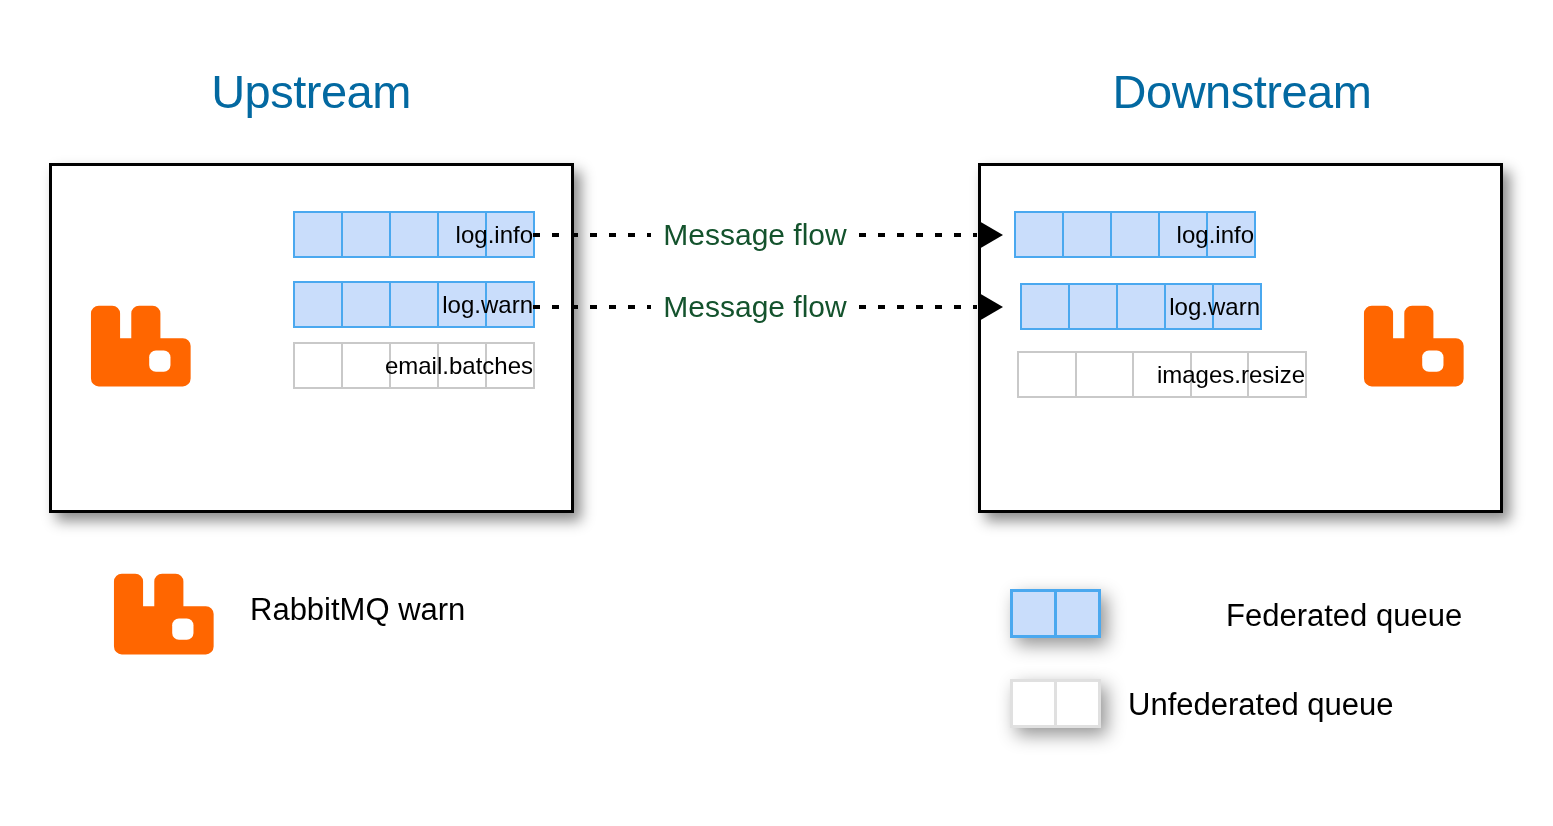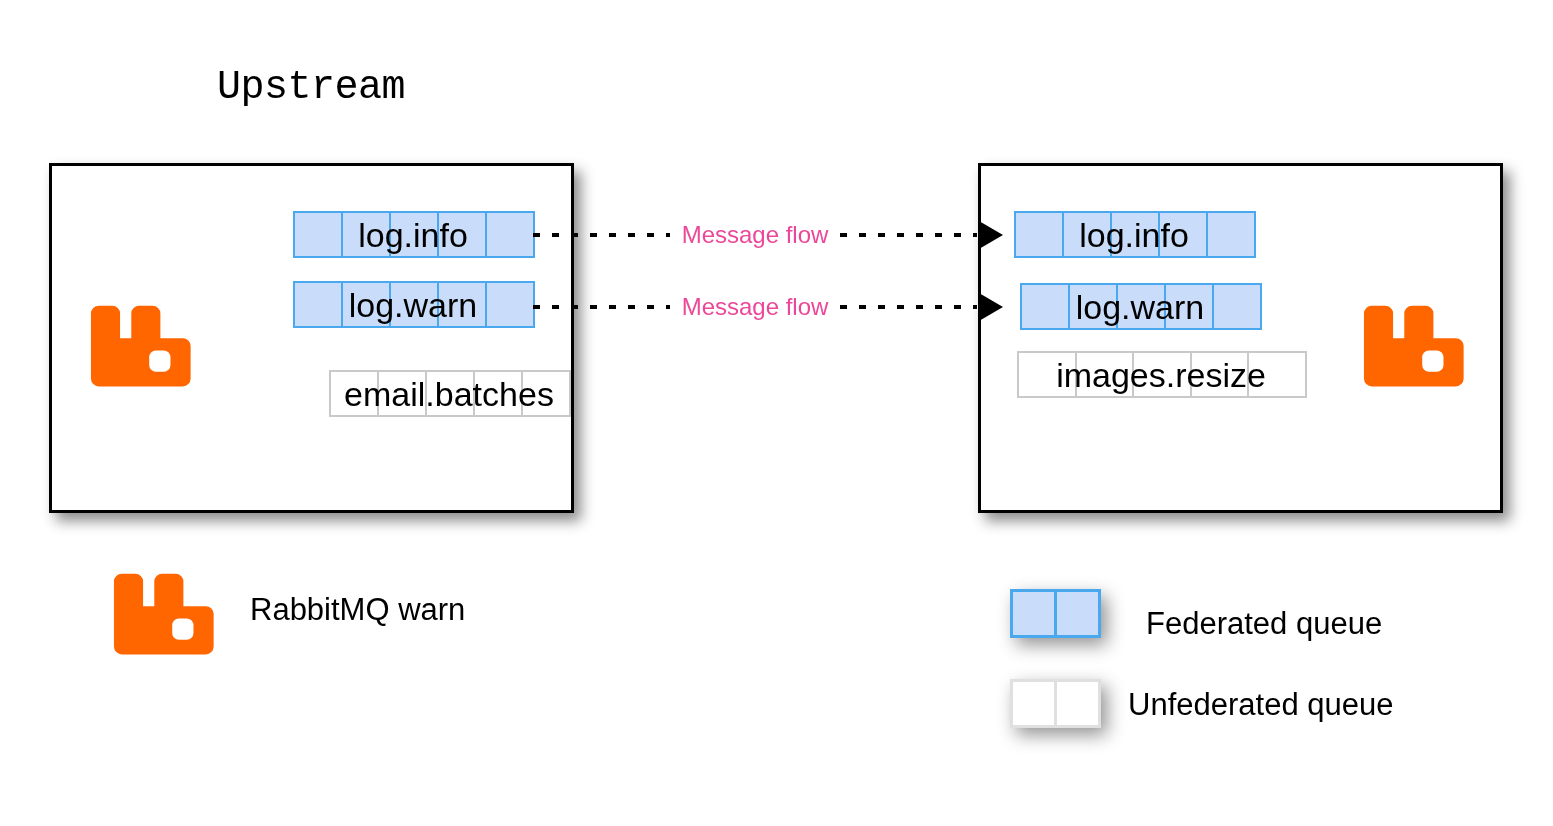--- a/index.html
+++ b/index.html
@@ -12,27 +12,26 @@
     width: 1553px;
     height: 826px;
     background: #ffffff;
     font-family: "Liberation Sans", sans-serif;
     overflow: hidden;
   }
 
   
   .section-title {
     position: absolute;
-    font-size: 40px;
+    font-size: 47px;
     font-weight: 400;
-    color: #000000;
+    color: #0369a1;
     letter-spacing: -0.5px;
     white-space: nowrap;
     line-height: 1;
-    font-family: Liberation Mono, monospace;
   }
   #title-upstream   { left: 0;    top: 68px; width: 622px; text-align: center; }
   #title-downstream { left: 931px; top: 68px; width: 622px; text-align: center; }
 
   
   .node-box {
     position: absolute;
     background: #ffffff;
     border: 3px solid #000000;
     box-shadow: 7px 8px 13px rgba(0,0,0,0.45);
@@ -73,32 +72,32 @@
     margin-right: -2px;
   }
   .queue.unfederated .cell:last-child { margin-right: 0; }
 
   .queue-label {
     position: absolute;
     left: 0;
     top: 50%;
     transform: translateY(-50%);
     width: 100%;
-    text-align: center;
-    font-size: 34px;
+    text-align: right;
+    font-size: 24px;
     color: #000000;
     white-space: nowrap;
     line-height: 1;
     pointer-events: none;
   }
 
   
   #q-up-info  { left: 293px; top: 211px; width: 240px; height: 47px; }
   #q-up-warn  { left: 293px; top: 281px; width: 240px; height: 47px; }
-  #q-up-email { left: 293px; top: 370px; width: 240px; height: 47px; margin-left: 36px; }
+  #q-up-email { left: 293px; top: 342px; width: 240px; height: 47px; }
 
   
   #q-dn-info  { left: 1014px; top: 211px; width: 240px; height: 47px; }
   #q-dn-warn  { left: 1020px; top: 283px; width: 240px; height: 47px; }
   #q-dn-images{ left: 1017px; top: 351px; width: 288px; height: 47px; }
 
   
   .flow-row {
     position: absolute;
     height: 40px;
@@ -113,22 +112,22 @@
     height: 4px;
     background-image: repeating-linear-gradient(
       to right,
       #000000 0px, #000000 7px,
       rgba(0,0,0,0) 7px, rgba(0,0,0,0) 19px
     );
   }
   .flow-text {
     flex: 0 0 auto;
     padding: 0 12px;
-    font-size: 24px;
-    color: #ec4899;
+    font-size: 30px;
+    color: #14532d;
     white-space: nowrap;
     line-height: 1;
   }
   .flow-arrow {
     flex: 0 0 auto;
     width: 0;
     height: 0;
     margin-left: 2px;
     border-top: 14px solid transparent;
     border-bottom: 14px solid transparent;
@@ -137,21 +136,21 @@
 
   
   .legend-text {
     position: absolute;
     font-size: 31px;
     color: #000000;
     white-space: nowrap;
     line-height: 1;
   }
   #legend-node-text { left: 250px;  top: 594px; }
-  #legend-fed-text  { left: 1146px; top: 600px; margin-top: 8px; }
+  #legend-fed-text  { left: 1226px; top: 600px; }
   #legend-unfed-text{ left: 1128px; top: 689px; }
 
   .legend-swatch {
     position: absolute;
     display: flex;
     box-sizing: border-box;
     filter: drop-shadow(6px 7px 9px rgba(0,0,0,0.42));
   }
   .legend-swatch .cell {
     flex: 1 1 0;
@@ -172,20 +171,21 @@
     margin-right: -3px;
   }
   #legend-swatch-unfederated .cell:last-child { margin-right: 0; }
 </style>
 </head>
 <body>
 
 <div id="canvas">
 
   <div class="section-title" id="title-upstream">Upstream</div>
+  <div class="section-title" id="title-downstream">Downstream</div>
 
   <div class="node-box" id="box-upstream"></div>
 
   <div class="node-box" id="box-downstream"></div>
 
   <svg class="rabbit-logo" id="logo-upstream" viewBox="0 0 100 100">
     <path fill="#FF6600" d="M8,30 a7,7 0 0 1 7,-7 h12 a7,7 0 0 1 7,7 v22 h10 v-22 a7,7 0 0 1 7,-7 h12 a7,7 0 0 1 7,7 v22 h20 a7,7 0 0 1 7,7 v29 a7,7 0 0 1 -7,7 h-75 a7,7 0 0 1 -7,-7 z"></path>
     <rect fill="#FFFFFF" x="60" y="63" width="19" height="19" rx="6"></rect>
   </svg>
 

